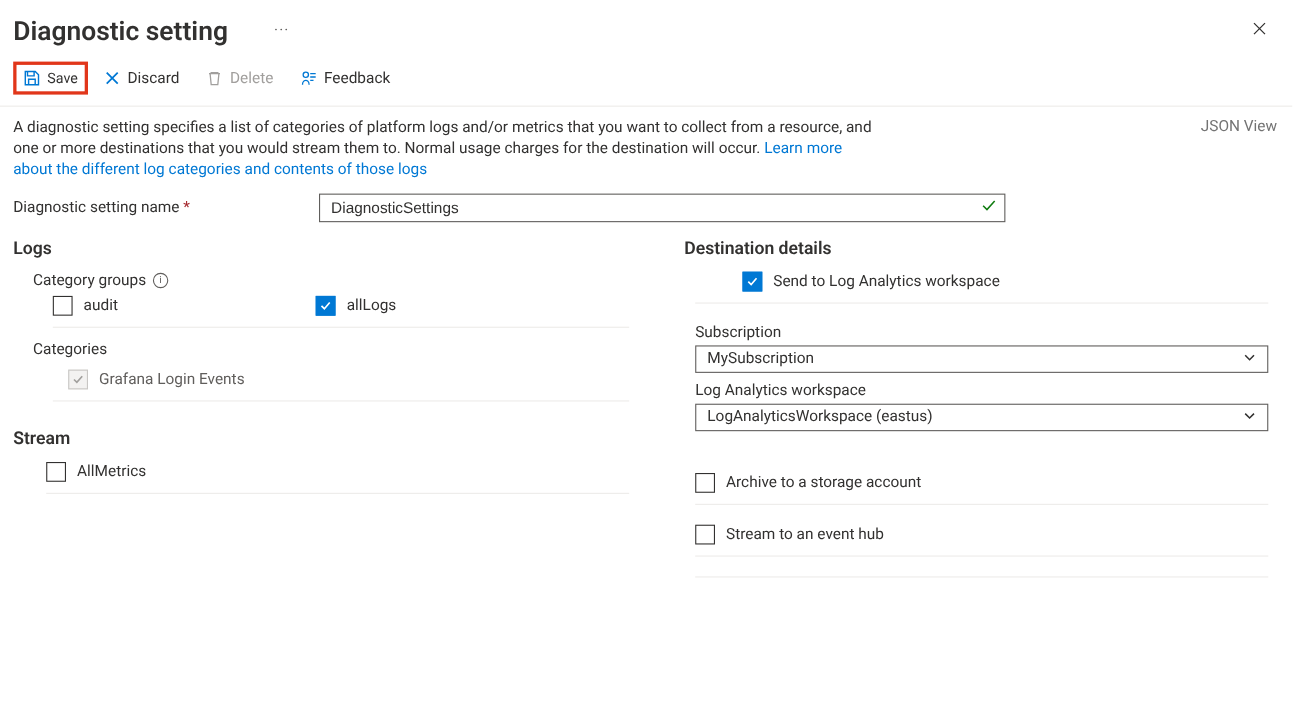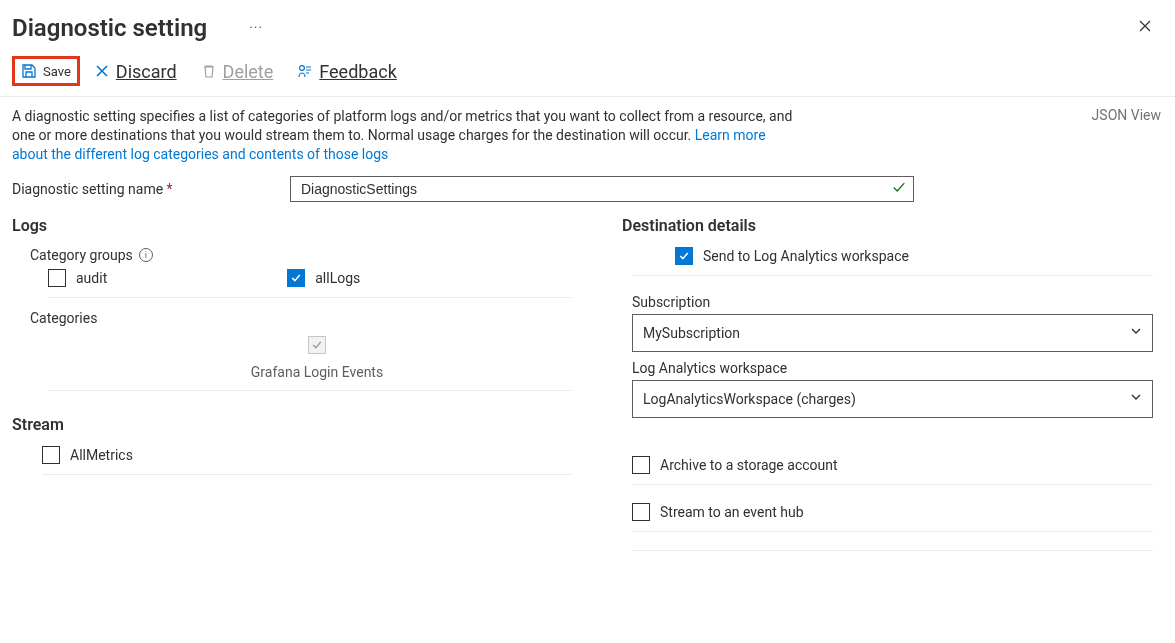--- a/index.html
+++ b/index.html
@@ -36,27 +36,26 @@
   }
   .toolbar {
     display: flex;
     align-items: center;
     gap: 4px;
     padding: 6px 12px 10px 12px;
     border-bottom: 1px solid #edebe9;
   }
   .tb-btn {
     display: flex;
-    align-items: center;
+    align-items: flex-start;
     gap: 6px;
     padding: 4px 10px;
-    font-size: 18px;
+    font-size: 14px;
     cursor: default;
     color: #323130;
-    text-decoration: underline;
   }
   .tb-btn.disabled { color: #a19f9d; }
   .tb-icon { width: 16px; height: 16px; display: inline-flex; align-items:center; justify-content:center; }
   .tb-icon svg { width: 16px; height: 16px; }
   .save-box {
     border: 3px solid #e1361a;
     padding: 4px 6px;
     display: flex;
     align-items: center;
     gap: 6px;
@@ -180,42 +179,41 @@
     font-size: 14px;
     margin: 10px 0 10px 18px;
   }
   .cat-item {
     display: flex;
     align-items: center;
     gap: 10px;
     margin: 6px 0 10px 50px;
     font-size: 14px;
     color: #605e5c;
-    flex-direction: column;
   }
   .metrics-title {
     font-size: 16px;
     font-weight: 600;
     margin: 24px 0 12px 0;
   }
   .metric-item {
     display: flex;
     align-items: center;
     gap: 10px;
     margin: 6px 0 10px 30px;
     font-size: 14px;
   }
   .field-label {
     font-size: 14px;
     margin: 6px 0 4px 10px;
   }
   .select {
     margin: 0 10px 8px 10px;
     border: 1px solid #605e5c;
-    height: 38px;
+    height: 25px;
     display: flex;
     align-items: center;
     padding: 0 10px;
     font-size: 14px;
     justify-content: space-between;
     background: #fff;
   }
   .chevron {
     font-size: 11px;
     color: #323130;
@@ -357,21 +355,21 @@
       <span>MySubscription</span>
       <span class="chevron">
         <svg viewBox="0 0 12 12" width="12" height="12">
             <path d="M2 4 L6 8 L10 4" fill="none" stroke="#323130" stroke-width="1.4"></path>
           </svg>
       </span>
     </div>
 
     <div class="field-label">Log Analytics workspace</div>
     <div class="select">
-      <span>LogAnalyticsWorkspace (charges)</span>
+      <span>LogAnalyticsWorkspace (eastus)</span>
       <span class="chevron">
         <svg viewBox="0 0 12 12" width="12" height="12">
             <path d="M2 4 L6 8 L10 4" fill="none" stroke="#323130" stroke-width="1.4"></path>
           </svg>
       </span>
     </div>
 
     <div style="height:30px;"></div>
 
     <div class="check-item-right dest-indent">

